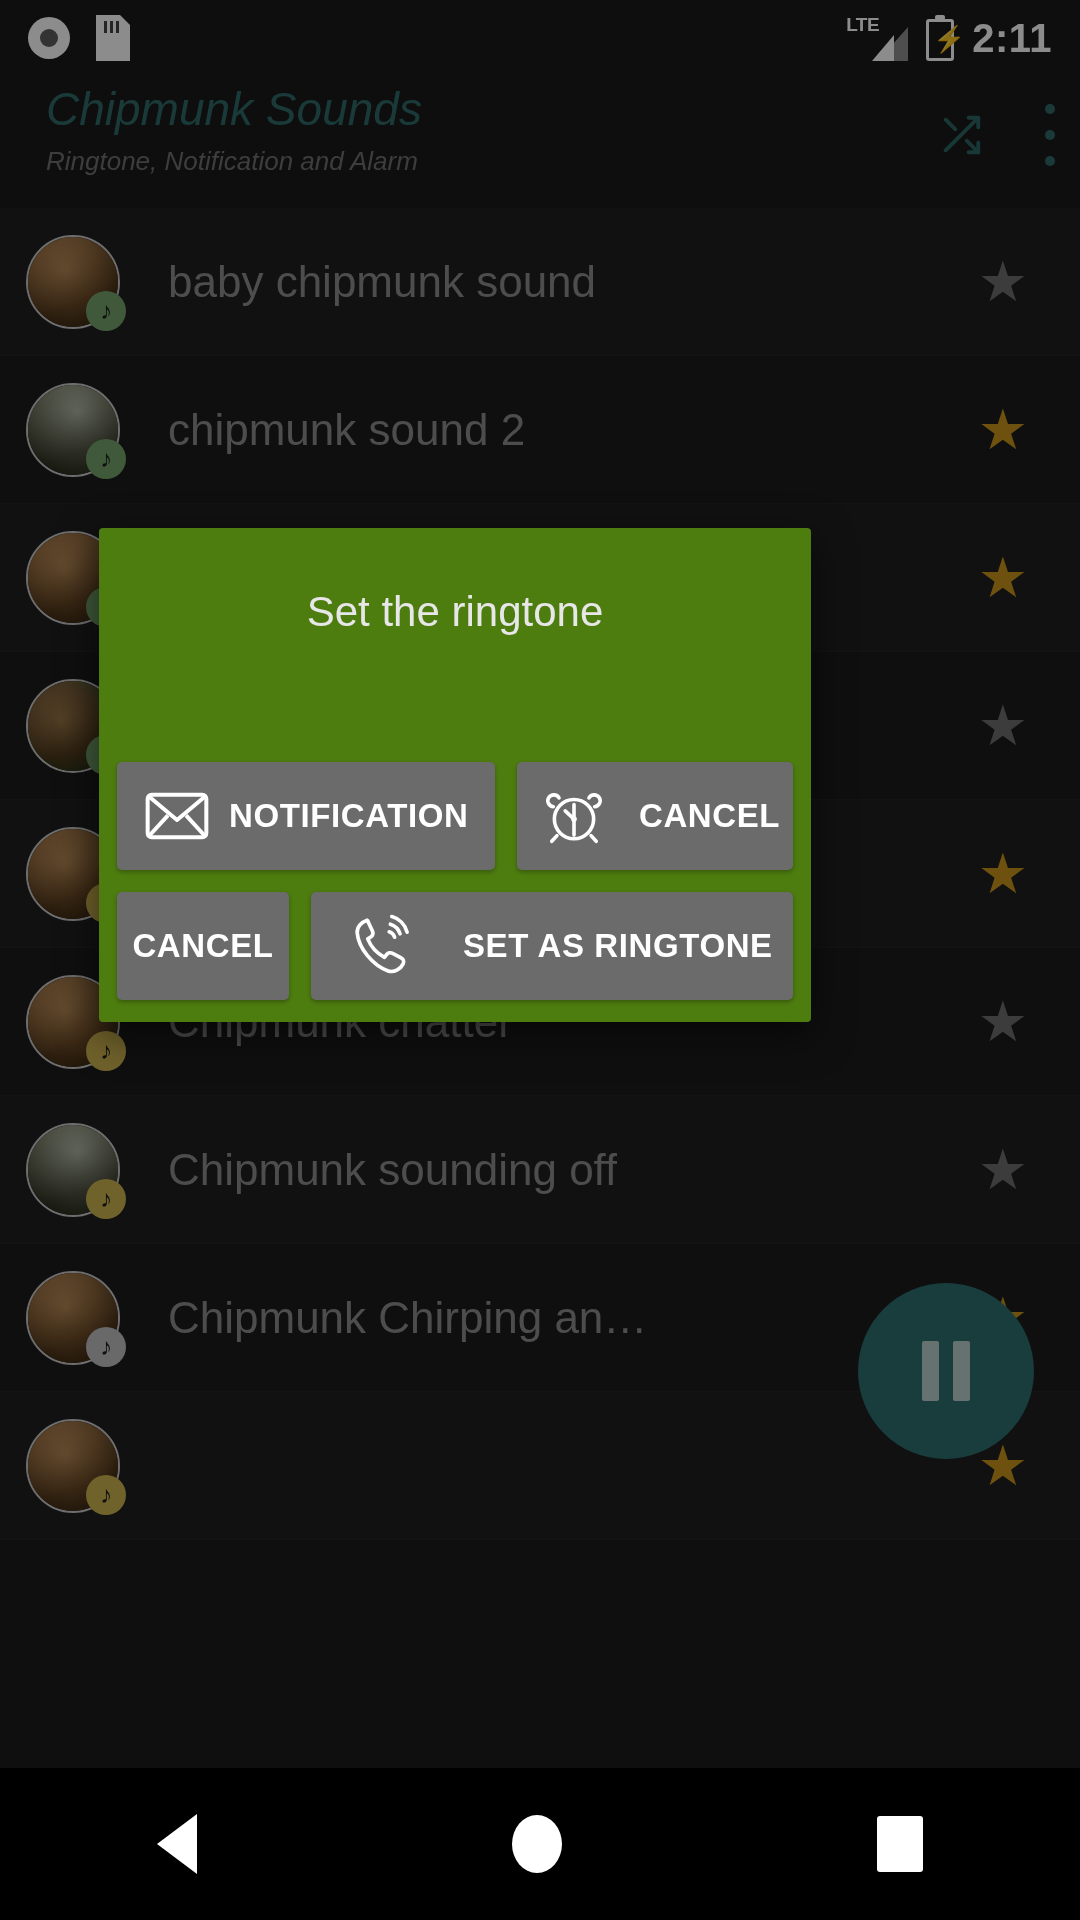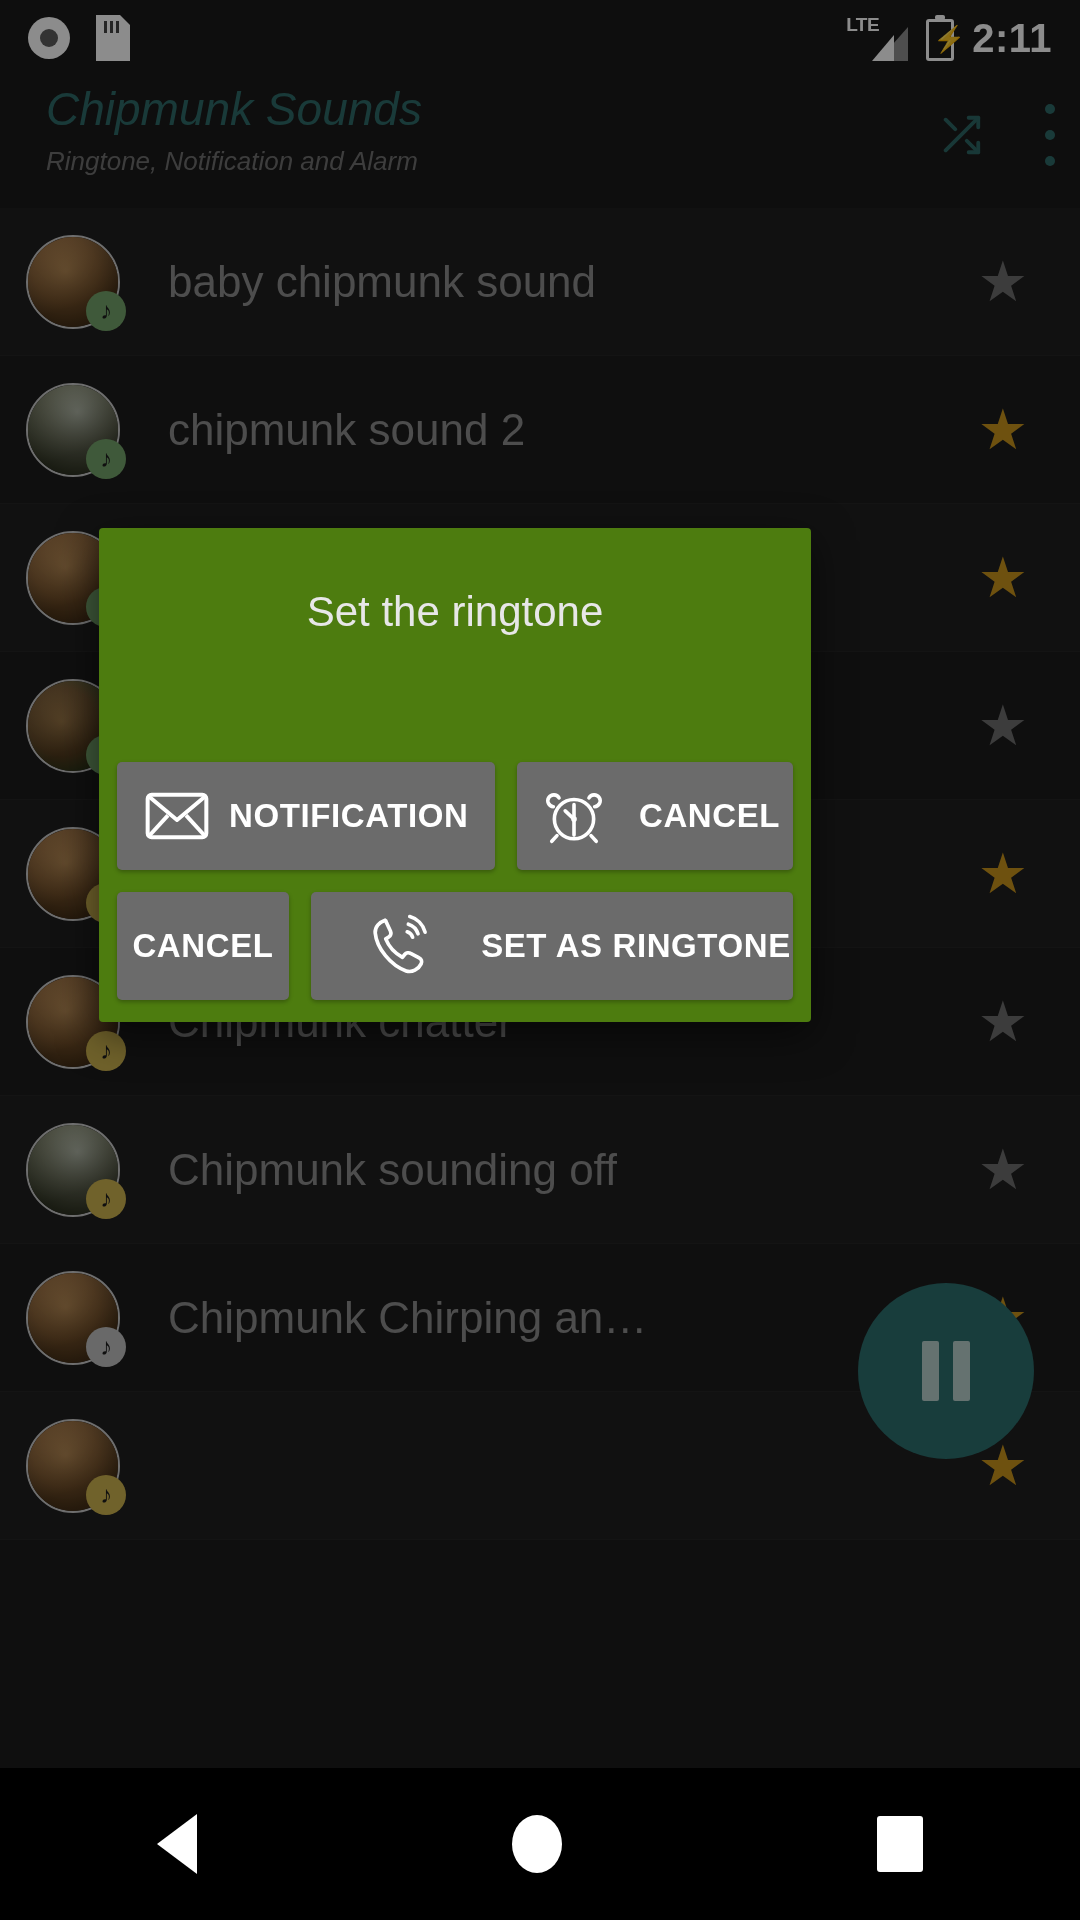--- a/index.html
+++ b/index.html
@@ -218,21 +218,21 @@
     display: flex; align-items: center;
     color: #ffffff;
     font-size: 33px;
     font-weight: bold;
     letter-spacing: 0.6px;
     box-shadow: 0 2px 4px rgba(0,0,0,.28);
   }
   #btn-notification { flex: 0 0 378px; padding-left: 28px; gap: 20px; }
   #btn-alarm        { flex: 1 1 auto;  padding-left: 26px; gap: 34px; }
   #btn-cancel       { flex: 0 0 172px; justify-content: center; }
-  #btn-set-ringtone { flex: 1 1 auto;  padding-left: 54px; gap: 46px; justify-content: center; }
+  #btn-set-ringtone { flex: 1 1 auto;  padding-left: 38px; gap: 46px; }
   .dlg-btn .ic { flex: 0 0 auto; display: flex; align-items: center; }
 
   
   #navbar {
     position: absolute; left: 0; bottom: 0;
     width: 1080px; height: 152px;
     background: #000000;
     display: flex; align-items: center; justify-content: space-around;
     z-index: 8;
   }

